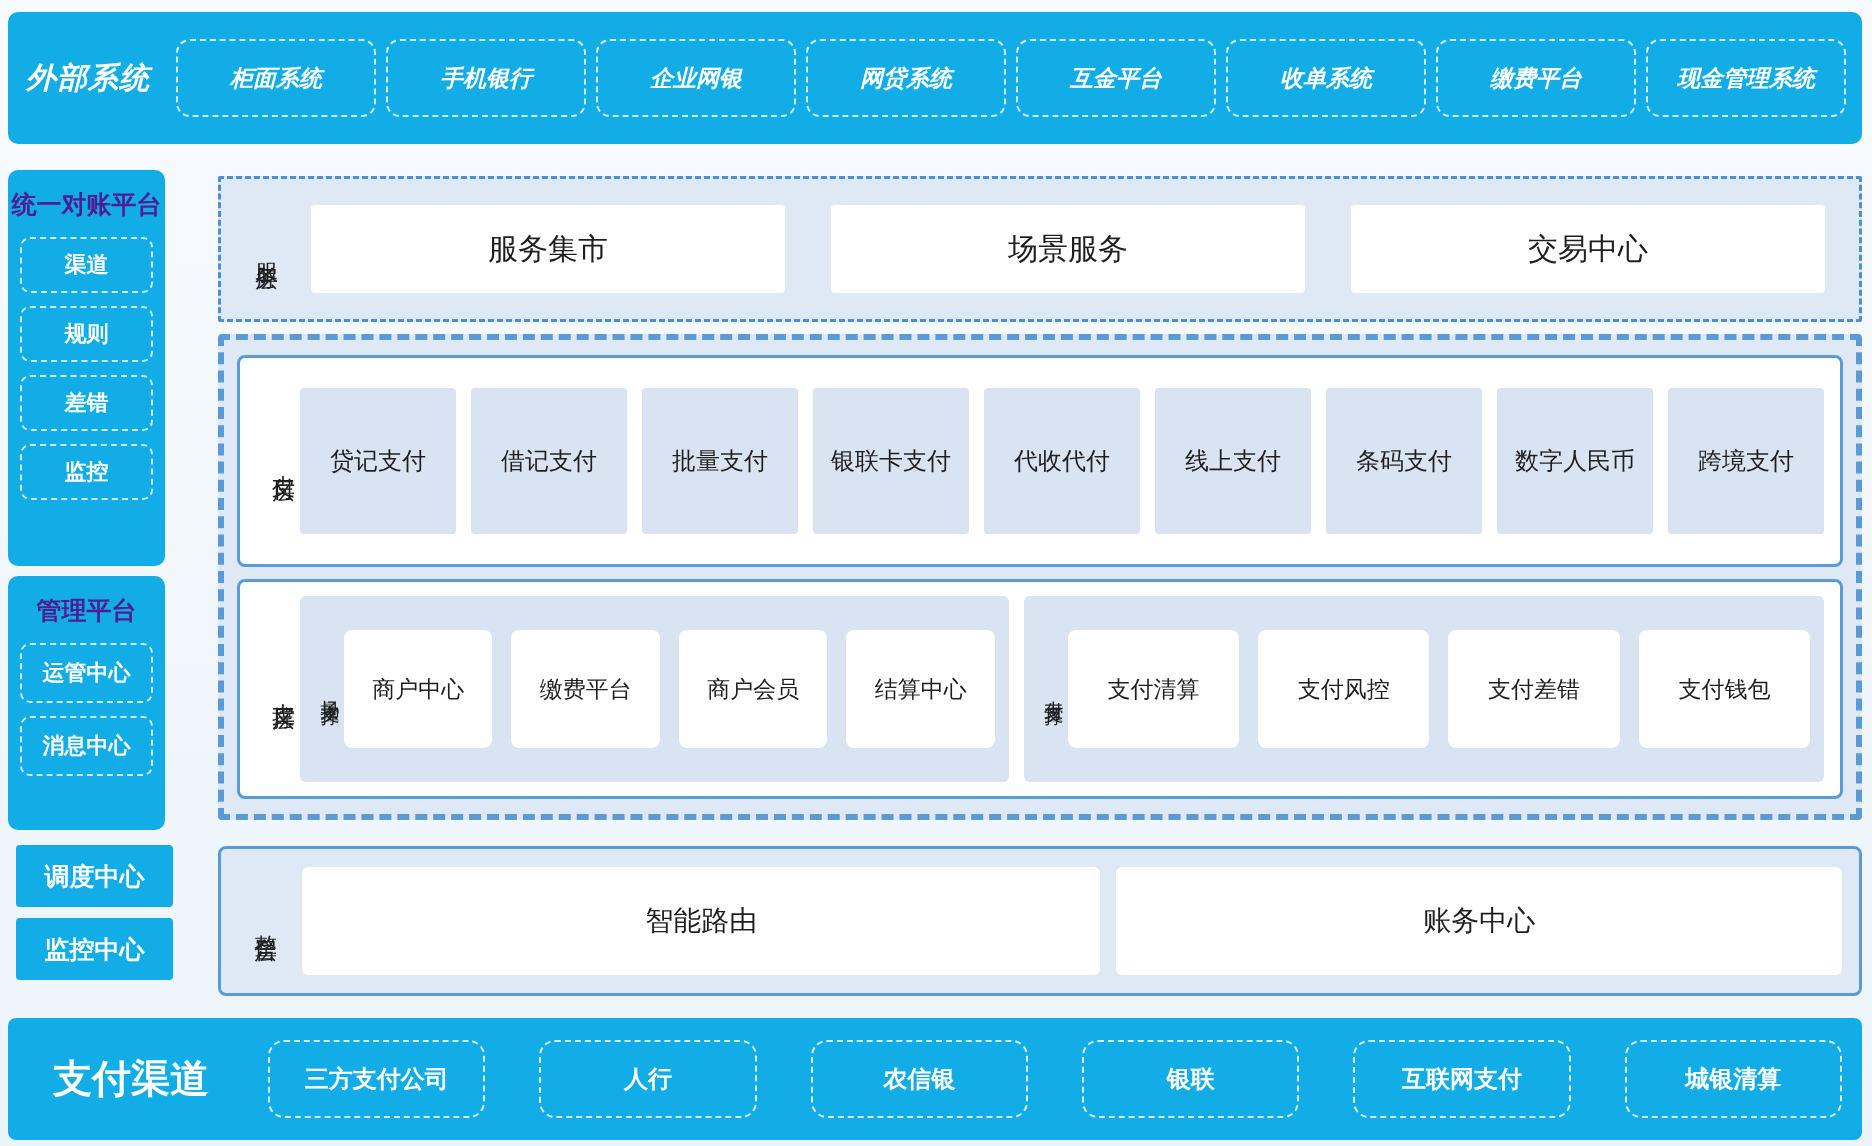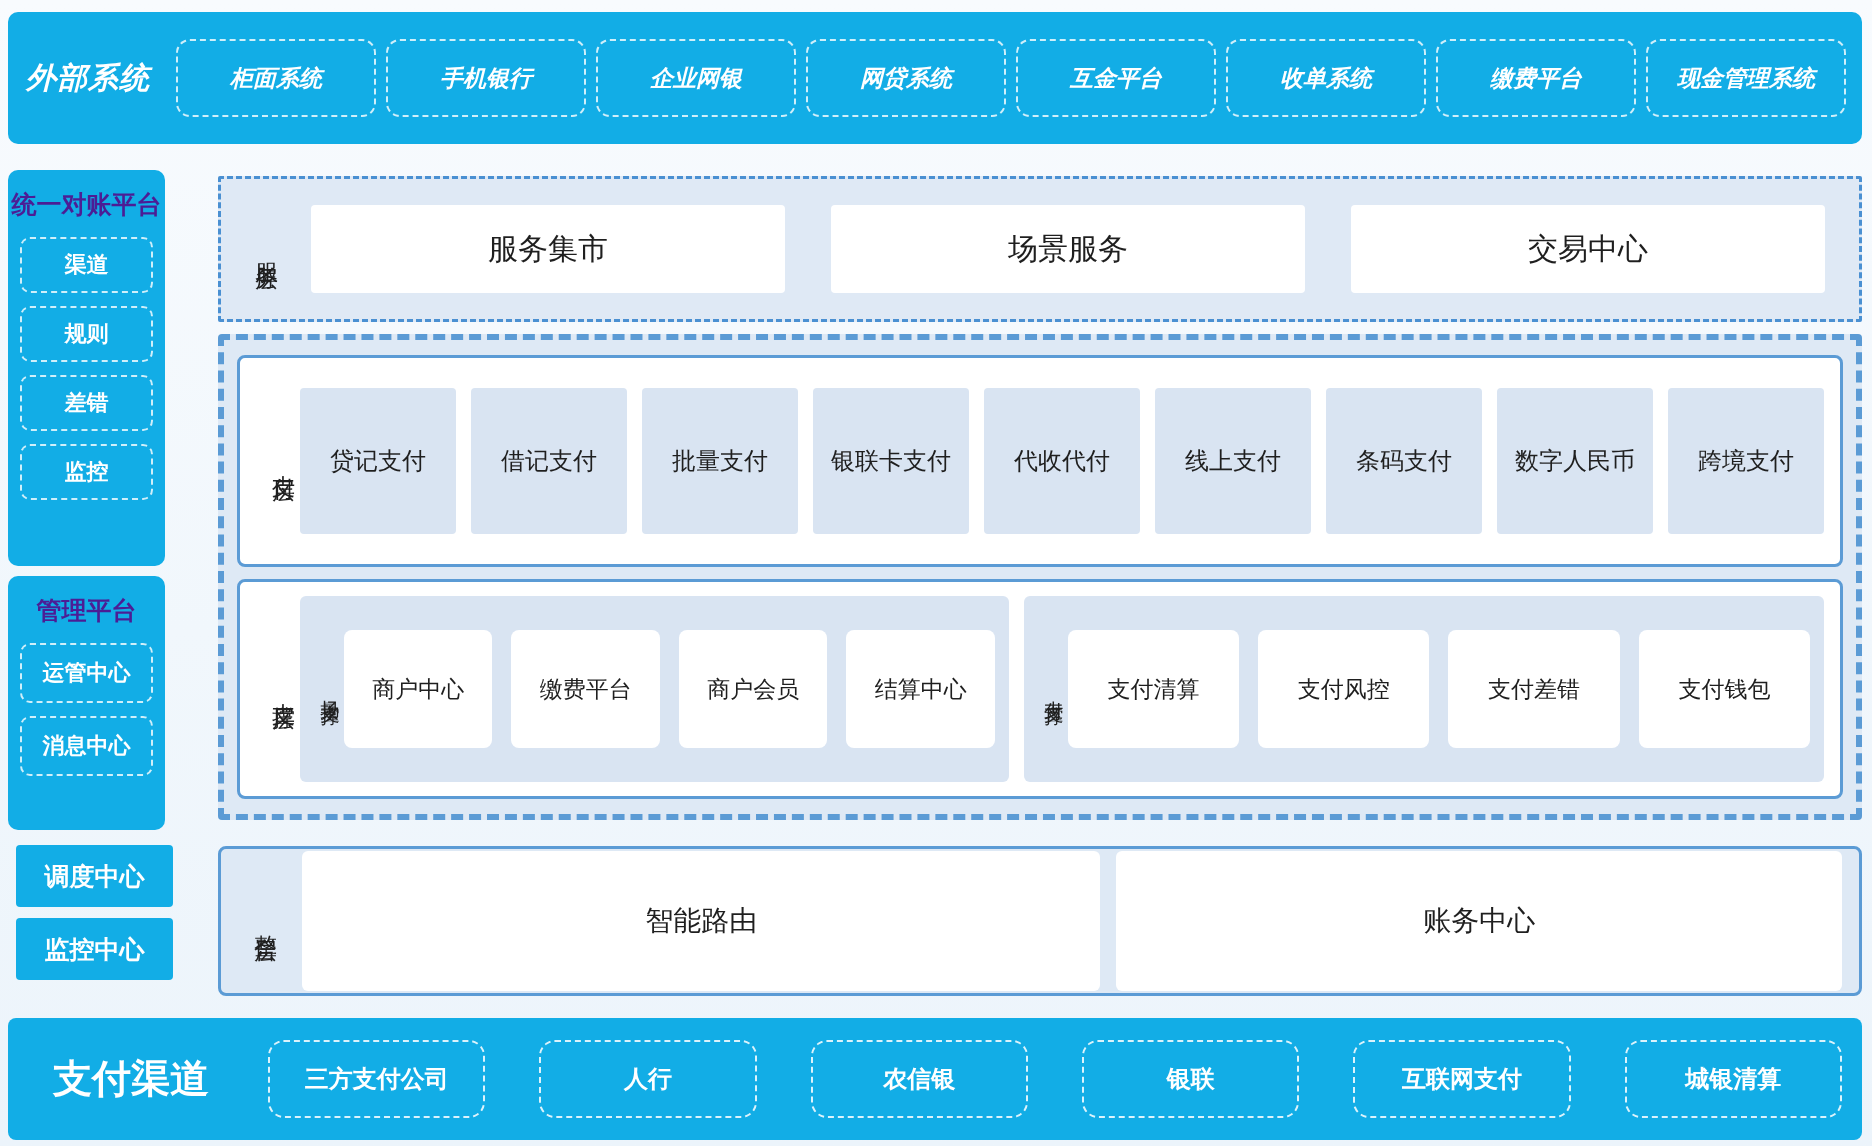--- a/index.html
+++ b/index.html
@@ -101,21 +101,21 @@
   }
   .sgroup .boxes { flex: 1; display: flex; gap: 19px; }
   .sgroup .white-box { flex: 1; height: 118px; font-size: 23px; border-radius: 8px; }
   
   #integration-layer {
     top: 846px; height: 150px;
     border: 3px solid var(--line2); border-radius: 8px; background: #dee9f5;
     padding: 0 13px 0 15px;
   }
   #integration-layer .boxes { flex: 1; display: flex; gap: 16px; padding: 0 4px 0 20px; }
-  #integration-layer .white-box { height: 140px; font-size: 28px; border-radius: 6px; }
+  #integration-layer .white-box { height: 108px; font-size: 28px; border-radius: 6px; }
   #int-box-0 { flex: 110; }
   #int-box-1 { flex: 100; }
   
   .bottombar {
     position: absolute; left: 8px; top: 1018px; width: 1854px; height: 122px;
     background: var(--accent); border-radius: 8px;
     display: flex; align-items: center; padding: 0 20px 0 16px; gap: 30px;
   }
   .bottombar-title { width: 214px; color: #fff; font-size: 39px; font-weight: bold; text-align: center; white-space: nowrap; }
   .bitems { flex: 1; display: flex; gap: 54px; height: 78px; }

